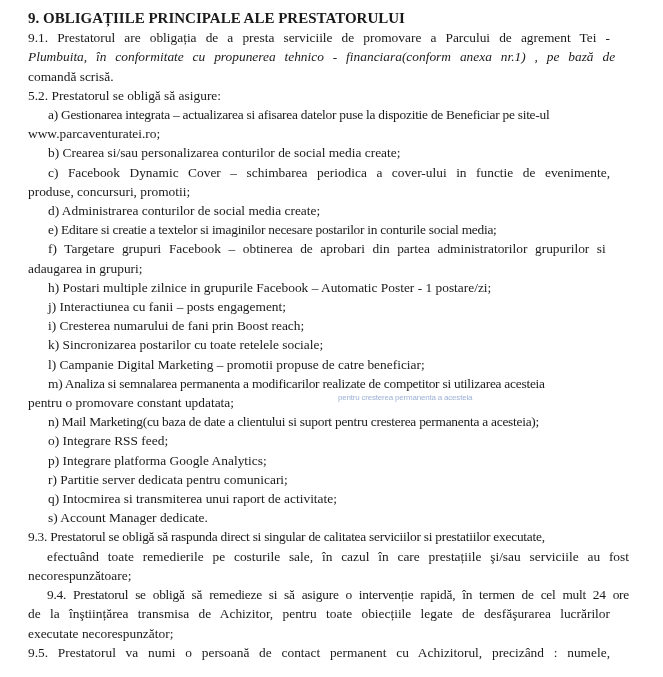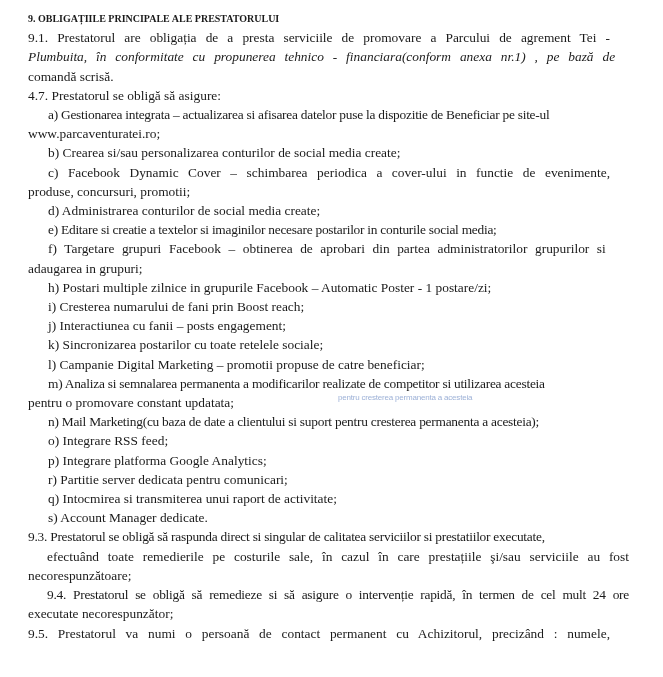--- a/index.html
+++ b/index.html
@@ -5,21 +5,21 @@
   html, body { margin: 0; padding: 0; background: #ffffff; }
   body {
     width: 663px; height: 677px; overflow: hidden; position: relative;
     font-family: "Liberation Serif", serif; color: #1a1a1a;
   }
   .page { position: absolute; left: 28px; top: 9px; width: 582px; }
   .line {
     font-size: 13.4px; line-height: 19.2px; white-space: nowrap;
     transform-origin: left center;
   }
-  .title { font-weight: bold; font-size: 10px; font-family: Liberation Serif, serif; }
+  .title { font-weight: bold; font-size: 15px; font-family: Liberation Serif, serif; }
   .just { text-align: justify; text-align-last: justify; white-space: normal; }
   .ind { padding-left: 20px; }
   .condensed { letter-spacing: -0.25px; }
   .overlay {
     position: absolute; left: 338px; top: 392px; width: 272px; height: 12px;
     color: #4a6fb5; opacity: 0.55; font-size: 8px; line-height: 12px;
     font-family: "Liberation Sans", sans-serif; white-space: nowrap; overflow: hidden;
     letter-spacing: -0.2px;
   }
 </style>
@@ -29,40 +29,40 @@
 <div class="page">
   <div class="line title"><span>9. OBLIGAȚIILE PRINCIPALE ALE PRESTATORULUI</span></div>
 
   <div>
     <div class="line just" style="white-space: nowrap; text-align-last: auto;"><span style="word-spacing: 5.7375px;">9.1. Prestatorul are obligația de a presta serviciile de promovare a Parcului de agrement Tei -</span></div>
     <div class="line just" style="white-space: nowrap; text-align-last: auto;"><span style="word-spacing: 5.52885px; font-style: italic;">Plumbuita, în conformitate cu propunerea tehnico - financiara(conform anexa nr.1) , pe bază de</span></div>
     <div class="line"><span>comandă scrisă.</span></div>
   </div>
 
   <div>
-    <div class="line"><span>4.7. Prestatorul se obligă să asigure:</span></div>
+    <div class="line"><span>5.2. Prestatorul se obligă să asigure:</span></div>
 
     <div>
       <div class="line ind condensed"><span>a) Gestionarea integrata – actualizarea si afisarea datelor puse la dispozitie de Beneficiar  pe site-ul</span></div>
       <div class="line"><span>www.parcaventuratei.ro;</span></div>
     </div>
     <div class="line ind"><span>b) Crearea si/sau personalizarea conturilor de social media create;</span></div>
     <div>
       <div class="line ind just" style="white-space: nowrap; text-align-last: auto;"><span style="word-spacing: 6.17318px;">c) Facebook Dynamic Cover – schimbarea periodica a cover-ului in functie de evenimente,</span></div>
       <div class="line"><span>produse, concursuri, promotii;</span></div>
     </div>
     <div class="line ind"><span>d) Administrarea conturilor de social media create;</span></div>
     <div class="line ind condensed"><span>e) Editare si creatie a textelor si imaginilor necesare postarilor in conturile social media;</span></div>
     <div>
       <div class="line ind just" style="white-space: nowrap; text-align-last: auto;"><span style="word-spacing: 4.21154px;">f) Targetare grupuri  Facebook – obtinerea de aprobari din partea administratorilor grupurilor si</span></div>
       <div class="line"><span>adaugarea in grupuri;</span></div>
     </div>
     <div class="line ind"><span>h) Postari multiple zilnice in grupurile Facebook – Automatic Poster  - 1 postare/zi;</span></div>
+    <div class="line ind"><span>j) Interactiunea cu fanii – posts engagement;</span></div>
     <div class="line ind"><span>i) Cresterea numarului de fani prin Boost reach;</span></div>
-    <div class="line ind"><span>j) Interactiunea cu fanii – posts engagement;</span></div>
     <div class="line ind"><span>k) Sincronizarea postarilor cu toate retelele sociale;</span></div>
     <div class="line ind"><span>l) Campanie Digital Marketing – promotii propuse de catre beneficiar;</span></div>
     <div>
       <div class="line ind condensed"><span>m) Analiza si semnalarea permanenta a modificarilor realizate de competitor si utilizarea acesteia</span></div>
       <div class="line"><span>pentru o promovare constant updatata;</span></div>
     </div>
     <div class="line ind condensed"><span>n) Mail Marketing(cu baza de date a clientului si suport pentru cresterea permanenta a acesteia);</span></div>
     <div class="line ind"><span>o) Integrare RSS feed;</span></div>
     <div class="line ind"><span>p) Integrare platforma Google Analytics;</span></div>
     <div class="line ind"><span>r) Partitie server dedicata pentru comunicari;</span></div>
@@ -71,20 +71,21 @@
   </div>
 
   <div>
     <div class="line condensed"><span>9.3. Prestatorul se obligă să raspunda direct si singular de calitatea serviciilor si prestatiilor executate,</span></div>
     <div class="line just" style="white-space: nowrap; text-align-last: auto;"><span style="word-spacing: 5.47991px; margin-left: 19px;">efectuând toate remedierile pe costurile sale, în cazul în care prestațiile şi/sau serviciile au fost</span></div>
     <div class="line"><span>necorespunzătoare;</span></div>
   </div>
 
   <div>
     <div class="line just condensed" style="white-space: nowrap; text-align-last: auto; margin-left: 19px;"><span style="word-spacing: 3.80295px;">9.4. Prestatorul se obligă să remedieze si să asigure o intervenție rapidă, în termen de cel mult 24 ore</span></div>
+    <div class="line just" style="white-space: nowrap; text-align-last: auto;"><span style="word-spacing: 6.00391px;">de la înştiințărea transmisa de Achizitor, pentru toate obiecțiile legate de desfăşurarea lucrărilor</span></div>
     <div class="line"><span>executate necorespunzător;</span></div>
   </div>
 
   <div>
     <div class="line just" style="white-space: nowrap; text-align-last: auto;"><span style="word-spacing: 6.41226px;">9.5. Prestatorul va numi o persoană de contact permanent cu Achizitorul, precizând : numele,</span></div>
 
   </div>
 </div>
 
 <div class="overlay">pentru cresterea permanenta a acesteia</div>

